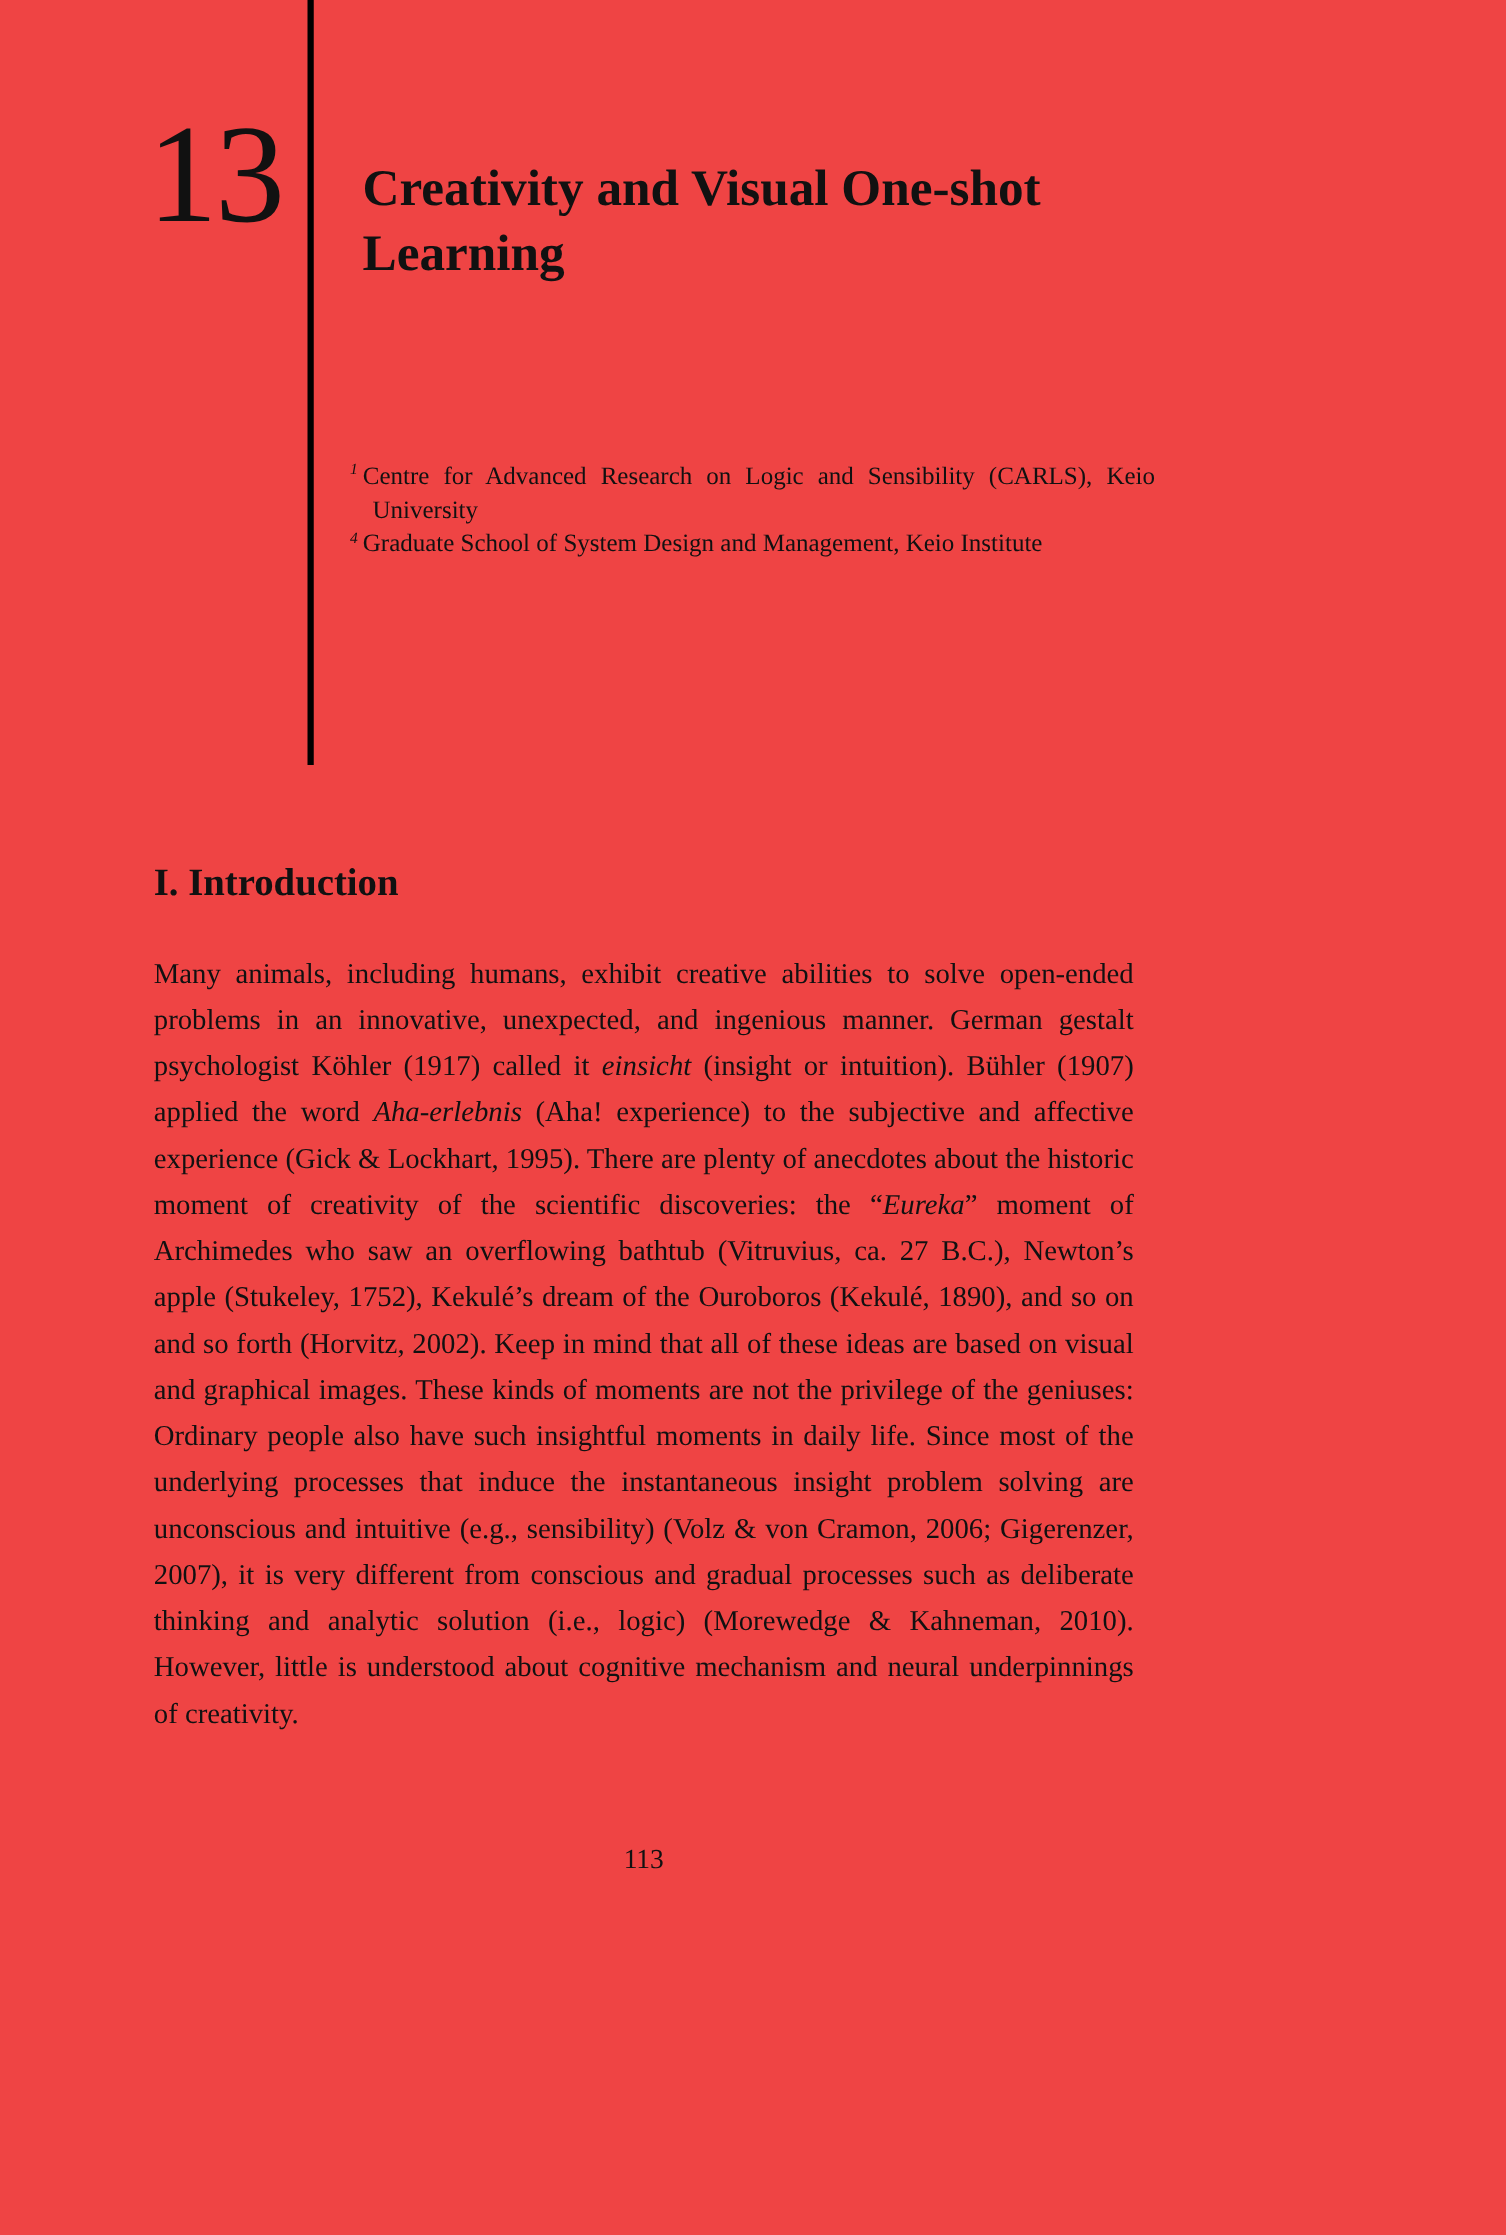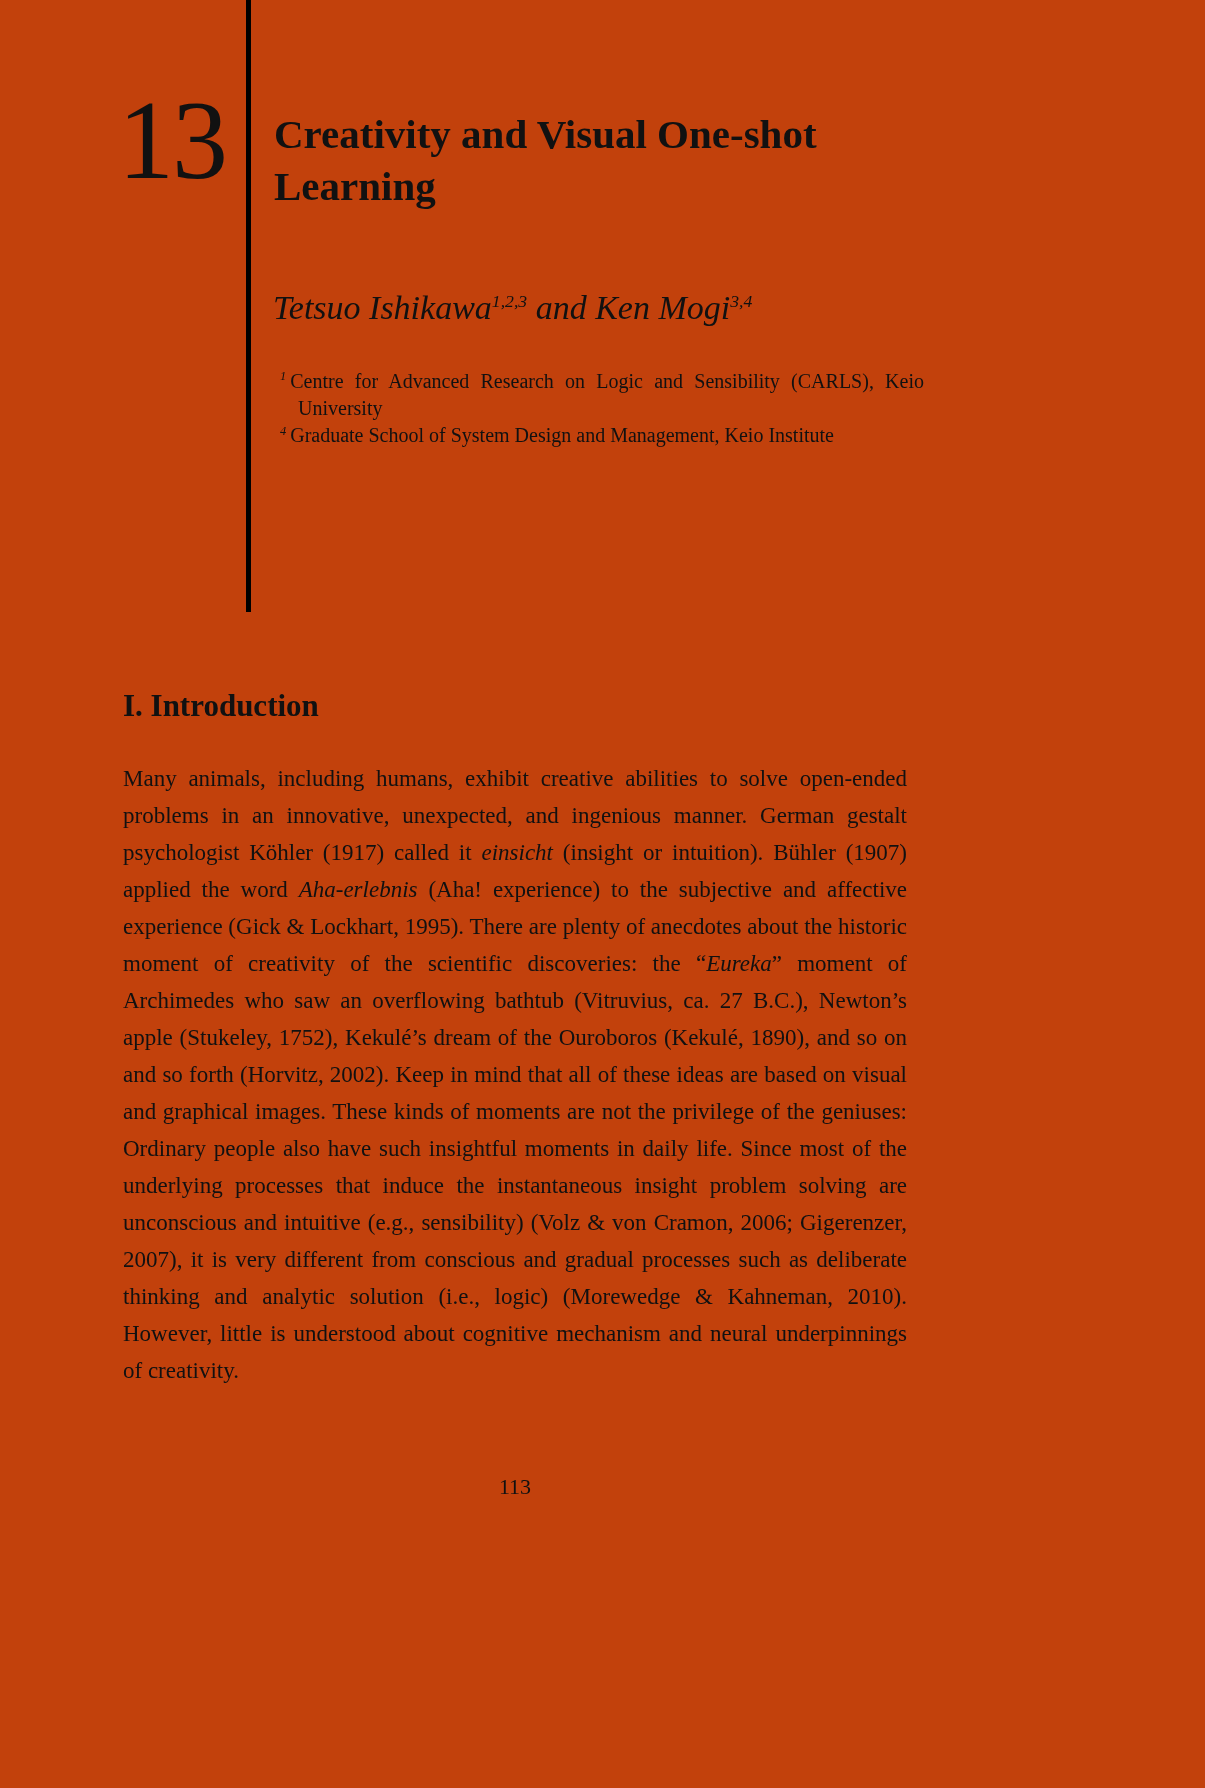--- a/index.html
+++ b/index.html
@@ -4,21 +4,21 @@
 <style>
   html, body {
     margin: 0;
     padding: 0;
     background: #ffffff;
   }
   .page {
     position: relative;
     width: 1205px;
     height: 1788px;
-    background: #c2410c;
+    background: #ef4444;
     color: #111111;
     font-family: "Liberation Serif", serif;
     overflow: hidden;
   }
   .chapter-rule {
     position: absolute;
     left: 246px;
     top: 0;
     width: 5px;
     height: 612px;
@@ -31,21 +31,21 @@
     font-size: 112px;
     line-height: 1.0;
     color: #111111;
     letter-spacing: -2px;
   }
   .chapter-title {
     position: absolute;
     left: 274px;
     top: 108px;
     width: 650px;
-    margin: 0;
+    margin: 16px;
     font-size: 41px;
     font-weight: bold;
     line-height: 1.28;
     color: #111111;
   }
   .authors {
     position: absolute;
     left: 273px;
     top: 288px;
     width: 650px;
@@ -120,21 +120,20 @@
 <body>
 
 <div class="page">
 
   <div class="chapter-rule"></div>
 
   <div class="chapter-number">13</div>
 
   <h1 class="chapter-title">Creativity and Visual One-shot Learning</h1>
 
-  <div class="authors"><span>Tetsuo Ishikawa</span><sup>1,2,3</sup><span> and Ken Mogi</span><sup>3,4</sup></div>
 
   <ul class="affiliations">
     <li><sup>1</sup><span>Centre for Advanced Research on Logic and Sensibility (CARLS), Keio University</span></li>
     <li><sup>4</sup><span>Graduate School of System Design and Management, Keio Institute</span></li>
   </ul>
 
   <h2 class="section-heading">I. Introduction</h2>
 
   <p class="body-paragraph"><span>Many animals, including humans, exhibit creative abilities to solve open-ended problems in an innovative, unexpected, and ingenious manner. German gestalt psychologist Köhler (1917) called it </span><i>einsicht</i><span> (insight or intuition). Bühler (1907) applied the word </span><i>Aha-erlebnis</i><span> (Aha! experience) to the subjective and affective experience (Gick &amp; Lockhart, 1995). There are plenty of anecdotes about the historic moment of creativity of the scientific discoveries: the “</span><i>Eureka</i><span>” moment of Archimedes who saw an overflowing bathtub (Vitruvius, ca. 27 B.C.), Newton’s apple (Stukeley, 1752), Kekulé’s dream of the Ouroboros (Kekulé, 1890), and so on and so forth (Horvitz, 2002). Keep in mind that all of these ideas are based on visual and graphical images. These kinds of moments are not the privilege of the geniuses: Ordinary people also have such insightful moments in daily life. Since most of the underlying processes that induce the instantaneous insight problem solving are unconscious and intuitive (e.g., sensibility) (Volz &amp; von Cramon, 2006; Gigerenzer, 2007), it is very different from conscious and gradual processes such as deliberate thinking and analytic solution (i.e., logic) (Morewedge &amp; Kahneman, 2010). However, little is understood about cognitive mechanism and neural underpinnings of creativity.</span></p>
 

